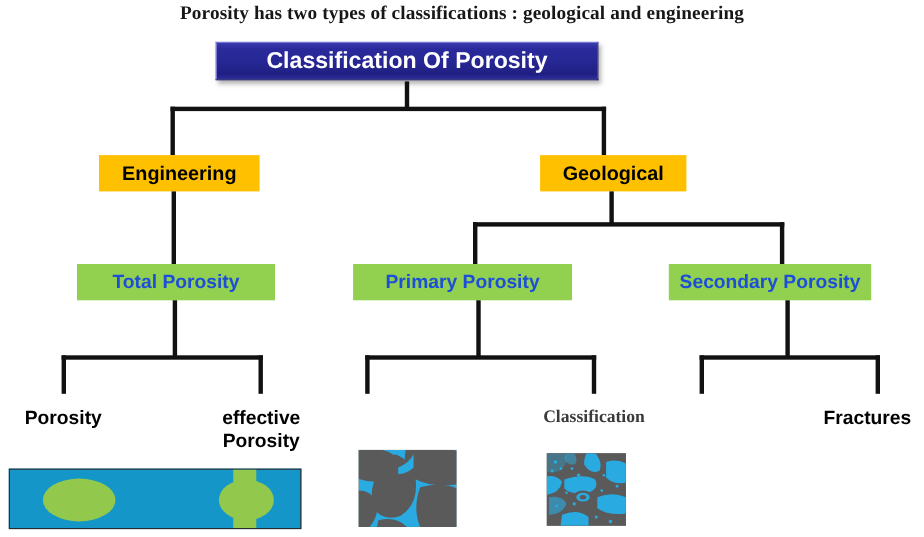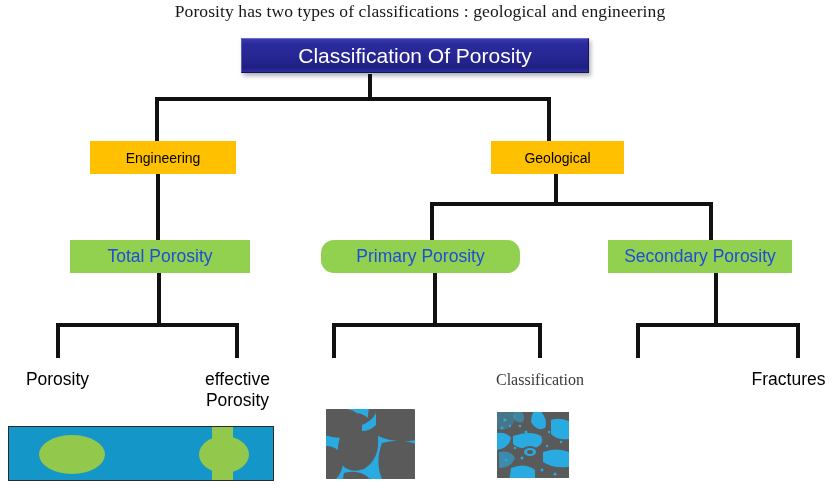--- a/index.html
+++ b/index.html
@@ -9,20 +9,21 @@
   }
   body {
     font-family: "Liberation Sans", sans-serif;
   }
   #canvas {
     position: relative;
     width: 840px;
     height: 488px;
     background: #ffffff;
     overflow: hidden;
+    font-weight: bold;
   }
 
   
   .heading {
     position: absolute;
     left: 0;
     top: 1px;
     width: 840px;
     text-align: center;
     font-family: "Liberation Serif", "DejaVu Serif", serif;
@@ -46,27 +47,26 @@
   .node-root {
     background: linear-gradient(to bottom, #3b3bb0 0%, #2a2a9c 16%, #262693 55%, #1f1f82 86%, #2e2ea0 100%);
     color: #ffffff;
     font-size: 21px;
     border-top: 1px solid #6a6ad0;
     border-left: 1px solid #5a5ac4;
     border-right: 1px solid #14145e;
     border-bottom: 1px solid #14145e;
     box-shadow: 2px 3px 4px rgba(120,120,120,0.55);
     padding-bottom: 1px;
-    margin-left: 45px;
   }
 
   .node-orange {
     background: #FFC000;
     color: #000000;
-    font-size: 14px;
+    font-size: 18px;
   }
 
   .node-green {
     background: #92D050;
     color: #1d4ed8;
     font-size: 17.5px;
   }
 
   
   .leaf {
@@ -148,21 +148,21 @@
 
   <div class="ln" style="left:554px; top:174px; width:4px; height:31px;"></div>
   <div class="ln" style="left:430px; top:202px; width:283px; height:4px;"></div>
   <div class="ln" style="left:430px; top:202px; width:4px; height:38px;"></div>
   <div class="ln" style="left:709px; top:202px; width:4px; height:38px;"></div>
 
   <div class="node node-green" style="left:70px; top:240px; width:180px; height:33px;">
     <span>Total Porosity</span>
   </div>
 
-  <div class="node node-green" style="left:321px; top:240px; width:199px; height:33px;border-radius:13px;">
+  <div class="node node-green" style="left:321px; top:240px; width:199px; height:33px;">
     <span>Primary Porosity</span>
   </div>
 
   <div class="node node-green" style="left:608px; top:240px; width:184px; height:33px;">
     <span>Secondary Porosity</span>
   </div>
 
   <div class="ln" style="left:157px; top:273px; width:4px; height:53px;"></div>
   <div class="ln" style="left:56px; top:323px; width:183px; height:4px;"></div>
   <div class="ln" style="left:56px; top:323px; width:4px; height:35px;"></div>

